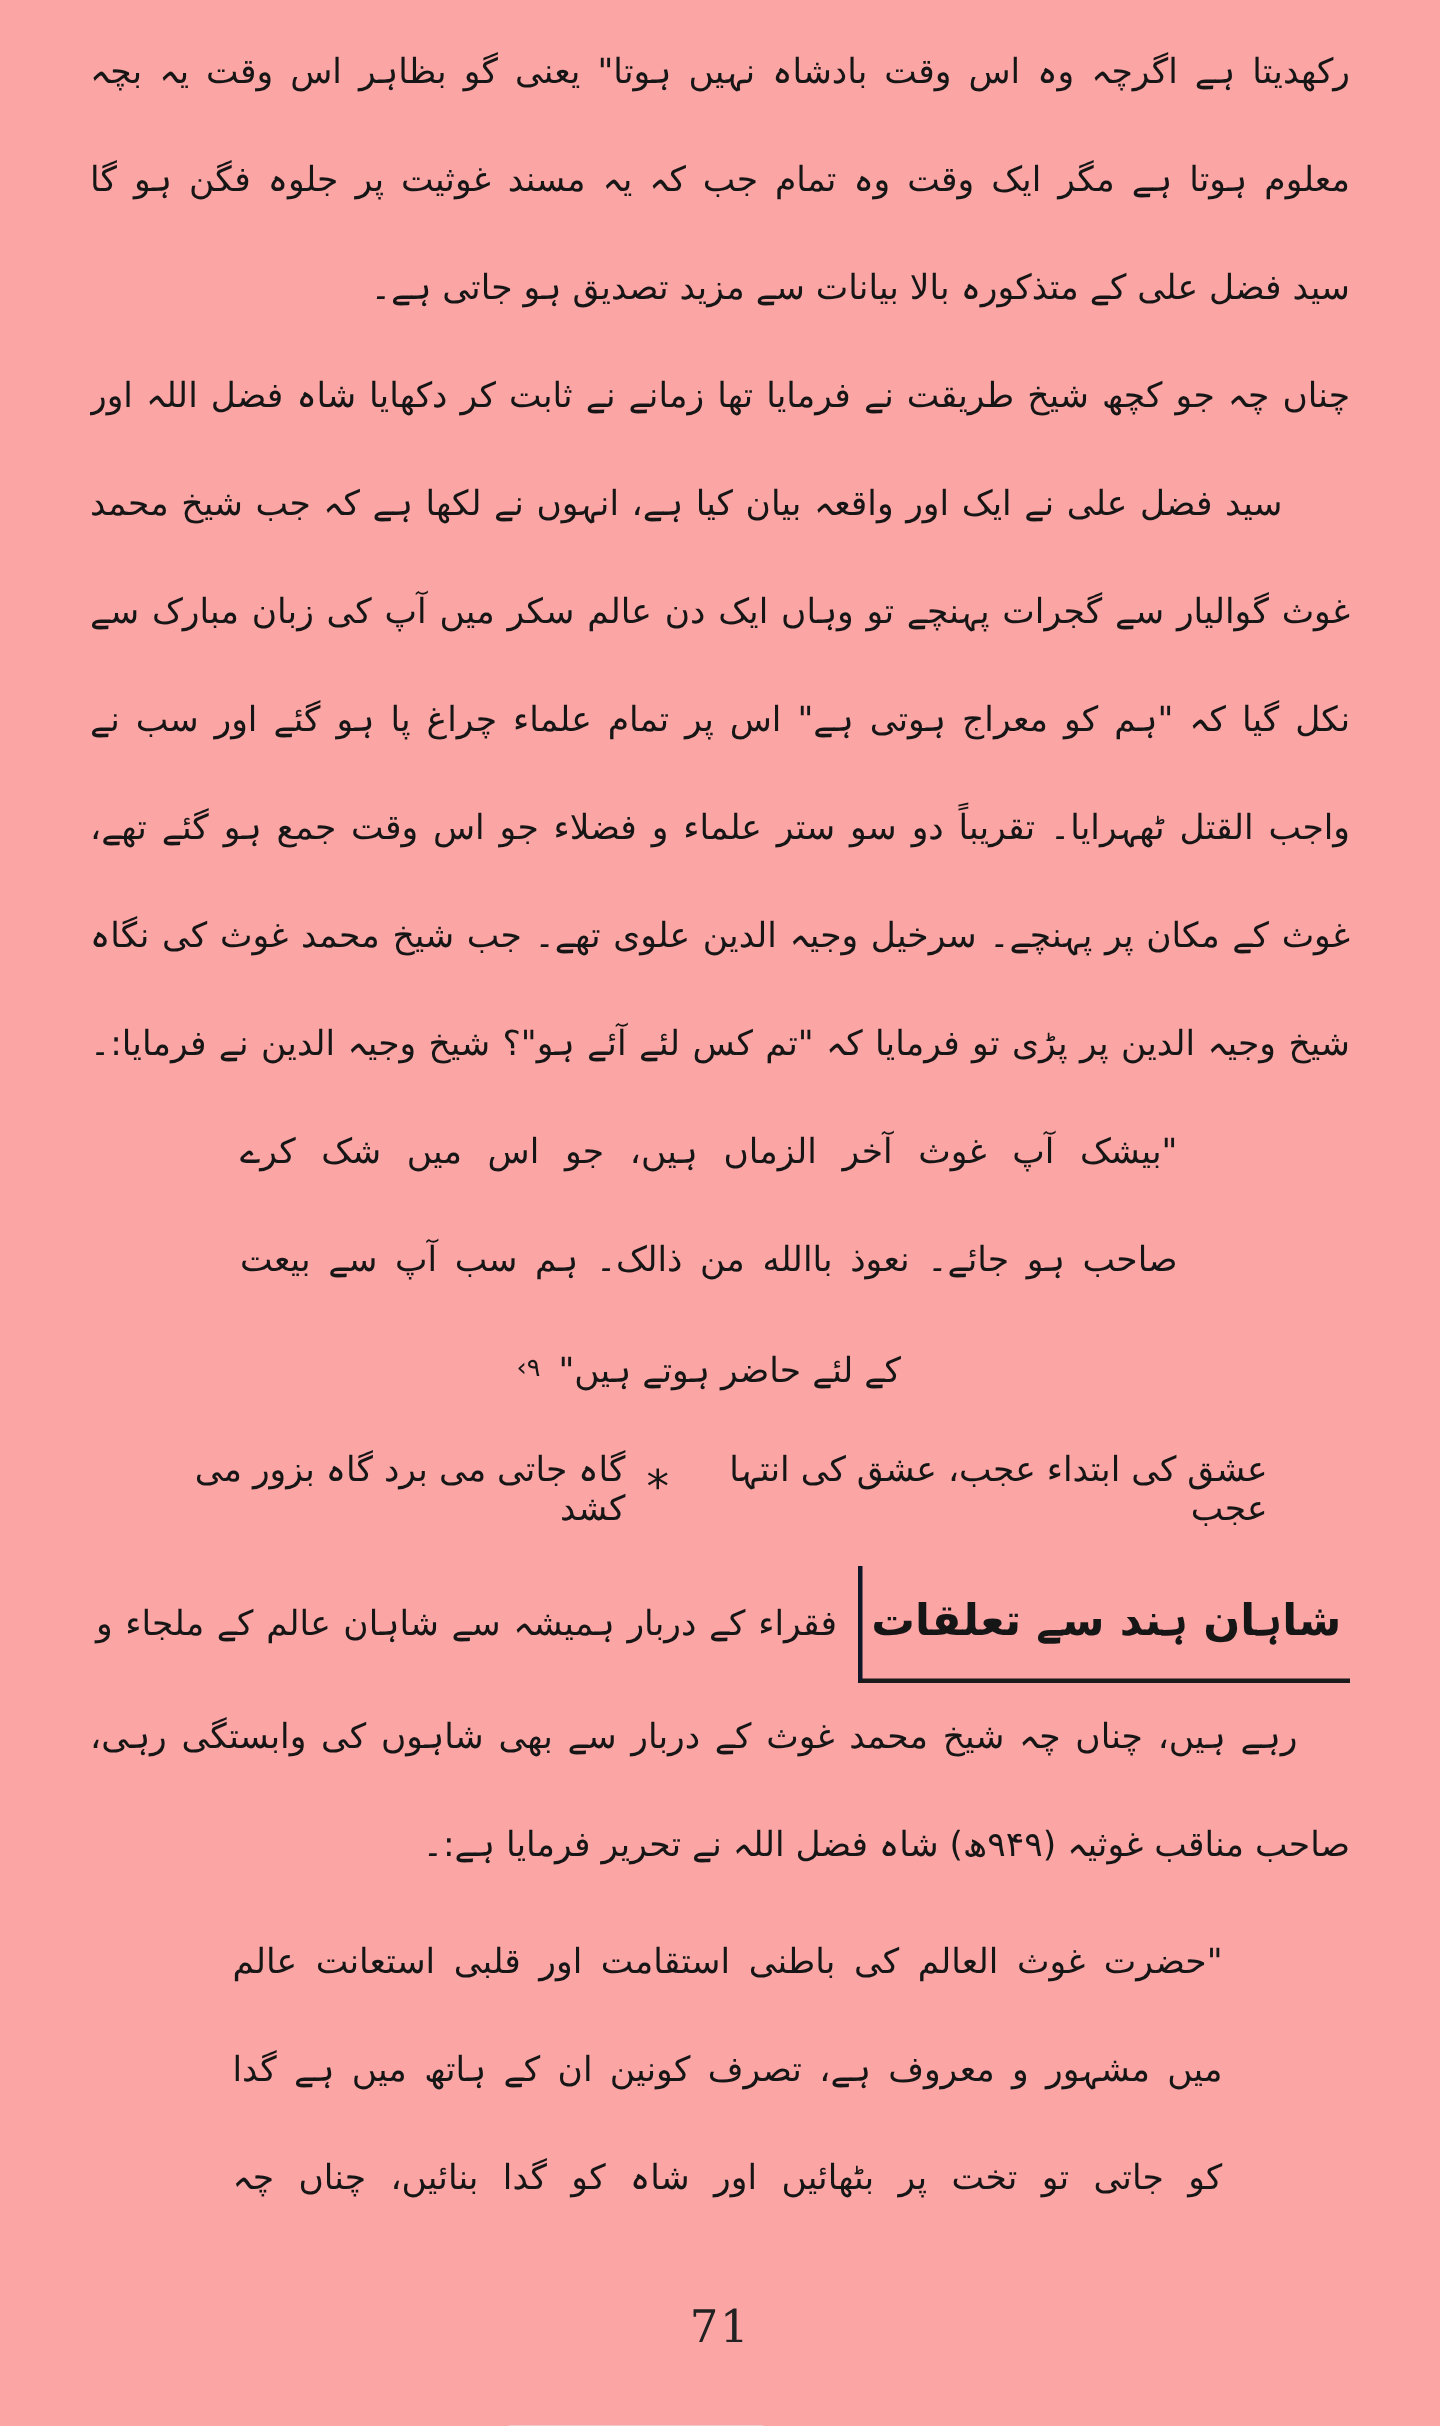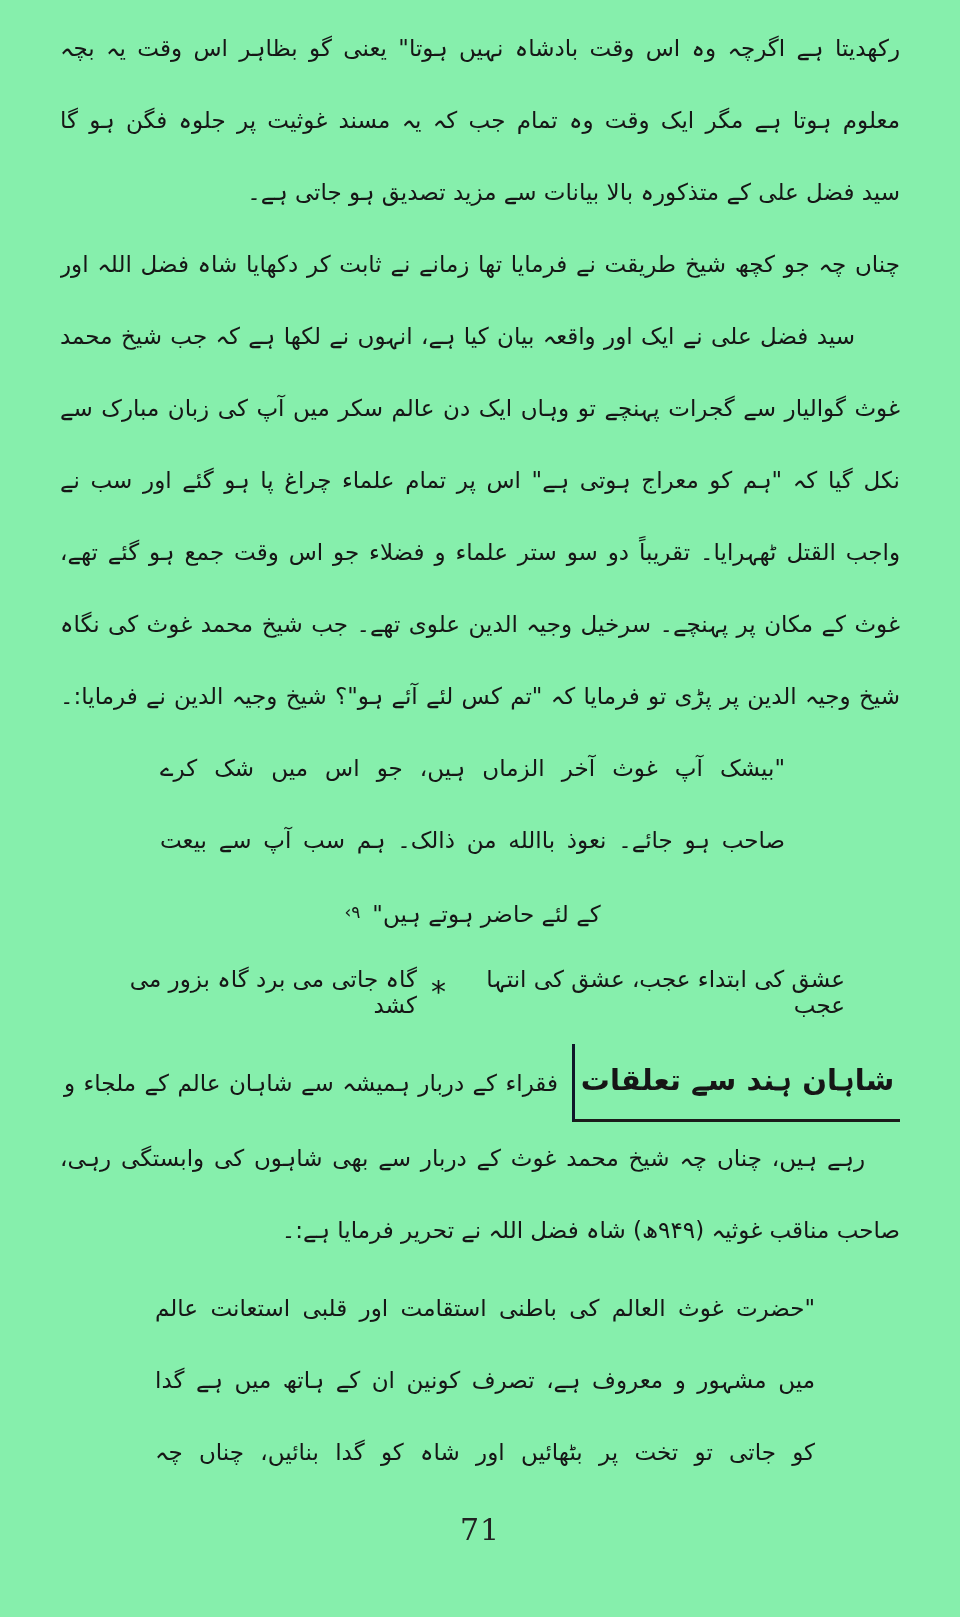--- a/index.html
+++ b/index.html
@@ -5,21 +5,21 @@
   html, body {
     margin: 0;
     padding: 0;
     background: #e8e8e6;
   }
   .page {
     position: relative;
     width: 960px;
     height: 1617px;
     margin: 0 auto;
-    background: #86efac;
+    background: #fca5a5;
     color: #161616;
     direction: rtl;
     font-family: "DejaVu Sans", sans-serif;
     box-sizing: border-box;
     padding: 12px 60px 0 60px;
     overflow: hidden;
   }
   .ln {
     font-size: 23px;
     height: 72px;
@@ -89,21 +89,21 @@
     flex: 1 1 auto;
     height: 78px;
     line-height: 78px;
     font-size: 23px;
     text-align: justify;
     text-align-last: justify;
     padding: 0 14px 0 4px;
     overflow: hidden;
   }
   .pagenum {
-    margin-top: 24px;
+    margin-top: 46px;
     text-align: center;
     font-family: "DejaVu Serif", serif;
     font-size: 30px;
     color: #222;
     letter-spacing: 1px;
     direction: ltr;
   }
 </style>
 </head>
 <body>

